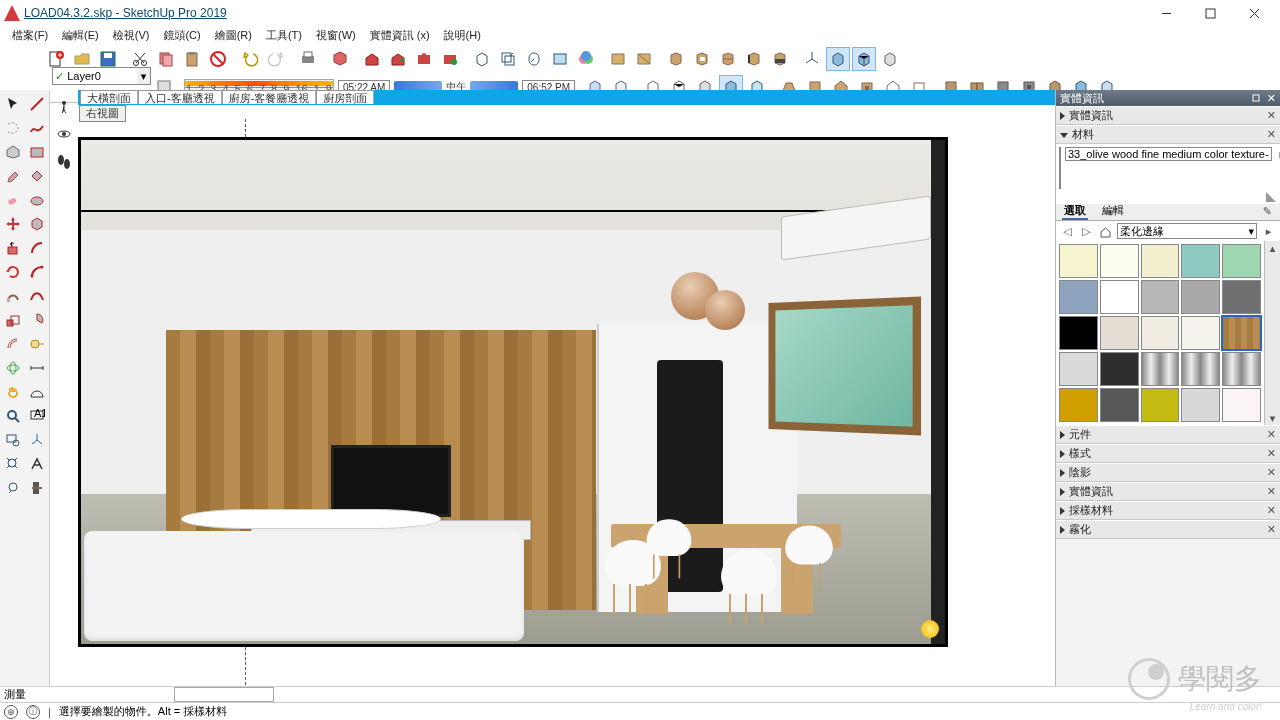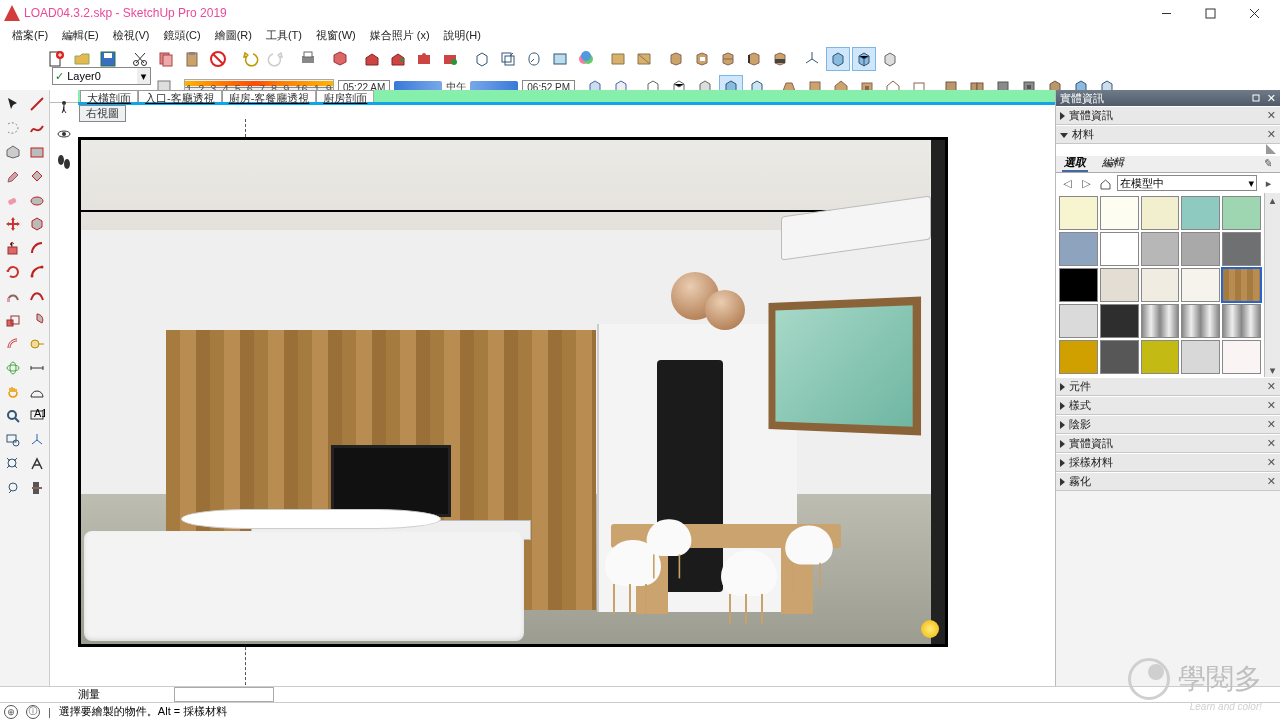--- a/index.html
+++ b/index.html
@@ -1,21 +1,21 @@
 <!DOCTYPE html>
 <html><head>
 <meta charset="utf-8">
 <style>
 * { margin: 0; padding: 0; box-sizing: border-box; font-family: "Microsoft JhengHei", "Segoe UI", sans-serif; font-size: 11px; user-select: none; }
 body { width: 1280px; height: 720px; background: #fff; overflow: hidden; position: relative; }
 
 
 .titlebar { height: 26px; background: #fff; display: flex; align-items: center; padding: 0 4px; }
 .titlebar .appicon { width: 16px; height: 16px; margin-right: 4px; background: #d43c3c; clip-path: polygon(0 100%, 50% 0, 100% 100%); }
-.titlebar .title { flex: 1; color: #ec4899; font-size: 12px; }
+.titlebar .title { flex: 1; color: #0c4a6e; font-size: 12px; text-decoration: underline; }
 .titlebar .wbtn { width: 44px; height: 26px; display: flex; align-items: center; justify-content: center; color: #555; }
 .titlebar .wbtn svg { width: 11px; height: 11px; }
 
 
 .menubar { height: 18px; display: flex; align-items: center; padding: 0 6px; gap: 2px; }
 .menubar span { padding: 1px 6px; color: #222; }
 
 
 .tb-container { border-bottom: 1px solid #bbb; padding: 1px 4px 1px 44px; }
 .tbrow { height: 28px; display: flex; align-items: center; gap: 2px; }
@@ -43,21 +43,21 @@
 .main { position: absolute; left: 0; right: 0; top: 90px; bottom: 20px; display: flex; }
 .ltools { width: 50px; background: #f3f3f3; border-right: 1px solid #ccc; display: flex; flex-direction: column; align-items: center; padding-top: 2px; gap: 0; }
 .ltrow { width: 48px; height: 24px; display: flex; }
 .ltbtn { width: 24px; height: 24px; display:flex; align-items:center; justify-content:center;}
 .ltglyph{width:16px;height:16px;}
 
 .rtools { width: 28px; display:flex; flex-direction:column; gap:4px; align-items:center; padding-top:4px;}
 .rtools .ltbtn{width:24px;height:24px;}
 
 .viewport { flex: 1; position: relative; background: #fff; }
-.scene-tabs { height: 15px; background: #86efac; border-bottom: 3px solid #0ea5e9; display:flex; padding-left: 2px; text-decoration: underline; }
+.scene-tabs { height: 15px; background: #0ea5e9; border-bottom: 1px solid #0ea5e9; display:flex; padding-left: 2px; }
 .scene-tabs span { padding: 0 6px; color: #333; border-right: 1px solid #aaa; background:#fff; border-top:1px solid #999; border-left:1px solid #999; line-height:14px;}
 .scene-tabs span.lead{border-left:1px solid #999;}
 
 .viewport-inner { position: absolute; left: 0; right: 0; top: 15px; bottom: 0; }
 .viewport-title { position:absolute; left:1px; top:0; background:#eef0f2; border:1px solid #888; padding:0 6px; color:#333;}
 .axis-v { position:absolute; left:167px; top:14px; bottom:0; width:1px; border-left:1px dashed #555;}
 
 .room { position:absolute; left:0; top:32px; width:870px; height:510px; border:3px solid #000; background:#fff; }
 .room .ceiling{position:absolute;left:0;top:0;right:0;height:200px;background:linear-gradient(#eceae6,#d9d6cf);}
 .room .floor{position:absolute;left:0;bottom:0;right:0;height:150px;background:linear-gradient(#bdbdb2,#9c9c90);}
@@ -94,21 +94,21 @@
 .rpanel .tri.right{border-top:4px solid transparent;border-bottom:4px solid transparent;border-left:5px solid #333;border-right:0;vertical-align:middle;}
 .rpanel .tri.down{border-top:5px solid #333;vertical-align:middle;}
 
 .matbox { background:#fff; display:flex; padding:3px; gap:4px; align-items:flex-start;}
 .matprev{width:42px;height:42px;background:repeating-linear-gradient(90deg,#a57b40 0 6px,#b98c52 6px 12px,#9a6f38 12px 18px);border:1px solid #888;}
 .matname{flex:1;border:1px solid #888;height:16px;padding:0 2px;background:#fff;overflow:hidden;white-space:nowrap;}
 .mat-bottom{background:#fff;padding:0 4px 2px;display:flex;justify-content:flex-end;}
 .mat-arrow{width:0;height:0;border-left:10px solid #999;border-top:10px solid transparent;border-bottom:0;}
 
 .tabs{background:#eee;display:flex;gap:12px;padding:0 6px;height:17px;align-items:flex-end;border-bottom:1px solid #aaa;}
-.tabs span{padding:0 2px;border-bottom:2px solid transparent;font-style:italic;}
+.tabs span{padding:0 2px;border-bottom:2px solid transparent;}
 .tabs .active{font-weight:bold;border-bottom:2px solid #4668a1;color:#000;}
 .tabs .pen{margin-left:auto;color:#555;}
 
 .navrow{background:#fff;display:flex;align-items:center;gap:4px;padding:2px 4px;}
 .navrow .combo{flex:1;border:1px solid #888;height:16px;display:flex;align-items:center;padding:0 2px;}
 .navrow .combo .drop{margin-left:auto;}
 .navrow .ico{width:15px;height:15px;display:flex;align-items:center;justify-content:center;color:#555;}
 
 .swatch-area{background:#fff;flex:0 0 auto;display:flex;}
 .swatches{flex:1;display:grid;grid-template-columns:repeat(5,1fr);gap:2px;padding:3px;}
@@ -116,21 +116,21 @@
 .sw.sel{outline:2px solid #2664cf;outline-offset:-1px;}
 .sw-scroll{width:16px;background:#eaeaea;border-left:1px solid #bbb;position:relative;}
 .sw-scroll .up,.sw-scroll .dn{height:14px;display:flex;align-items:center;justify-content:center;color:#555;}
 .sw-scroll .track{position:absolute;top:14px;bottom:14px;left:0;right:0;}
 
 .wood-sw{background:repeating-linear-gradient(90deg,#a57b40 0 6px,#b98c52 6px 12px);}
 .grad-sw{background:linear-gradient(90deg,#888,#eee,#888,#eee,#888);}
 
 
 .statusline{position:absolute;left:0;right:0;bottom:18px;height:16px;background:#fff;display:flex;align-items:center;padding:0 4px;border-top:1px solid #ccc;}
-.measure{flex:0 0 170px;text-align:center;}
+.measure{flex:0 0 170px;}
 .measure-box{position:absolute;left:174px;bottom:18px;width:100px;height:15px;border:1px solid #aaa;background:#fff;}
 .hint{position:absolute;left:0;right:0;bottom:0;height:18px;background:#fff;display:flex;align-items:center;padding:0 4px;gap:8px;border-top:1px solid #ccc;}
 .hint .circ{width:14px;height:14px;border:1px solid #555;border-radius:50%;display:flex;align-items:center;justify-content:center;font-size:9px;color:#555;}
 
 .watermark{position:absolute;right:18px;bottom:20px;display:flex;align-items:center;gap:8px;color:#bfbfbf;pointer-events:none;}
 .watermark .wm-circ{width:42px;height:42px;border:3px solid #cfcfcf;border-radius:50%;position:relative;}
 .watermark .wm-circ::after{content:"";position:absolute;right:3px;top:3px;width:16px;height:16px;background:#cfcfcf;border-radius:50%;}
 .watermark .txt{font-size:28px;font-weight:300;color:#bfbfbf;}
 .watermark .sub{position:absolute;right:0;bottom:-12px;font-size:10px;font-style:italic;color:#cfcfcf;}
 </style>
@@ -158,21 +158,21 @@
 </div>
 
 <div class="menubar">
   <span>檔案(F)</span>
   <span>編輯(E)</span>
   <span>檢視(V)</span>
   <span>鏡頭(C)</span>
   <span>繪圖(R)</span>
   <span>工具(T)</span>
   <span>視窗(W)</span>
-  <span>媒合照片 (x)</span>
+  <span>實體資訊 (x)</span>
   <span>說明(H)</span>
 </div>
 
 <div class="tb-container">
 <div class="tbrow">
   <div class="tbicon">
         <svg class="glyph" viewBox="0 0 18 18">
           <rect x="3" y="2" width="10" height="14" fill="#fff" stroke="#333"></rect>
           <circle cx="13" cy="5" r="4" fill="#d22"></circle>
           <path d="M11 5h4M13 3v4" stroke="#fff"></path>
@@ -819,38 +819,47 @@
       </span>
     </div>
     <div class="sect">
         <span><span class="tri right"></span><span>實體資訊</span></span>
         <span class="close">✕</span>
       </div>
     <div class="sect">
         <span><span class="tri down"></span><span>材料</span></span>
         <span class="close">✕</span>
       </div>
+    <div class="matbox">
+      <div class="matprev"></div>
+      <div style="flex:1;display:flex;flex-direction:column;gap:3px">
+        <div class="matname">33_olive wood fine medium color texture-</div>
+      </div>
+      <div><svg width="16" height="16" viewBox="0 0 16 16">
+            <path d="M4 5l4-3 4 3v6l-4 3-4-3z" fill="#888" stroke="#444"></path>
+          </svg></div>
+    </div>
     <div class="mat-bottom">
         <div class="mat-arrow"></div>
       </div>
     <div class="tabs">
       <span class="active">選取</span>
       <span>編輯</span>
       <span class="pen">✎</span>
     </div>
     <div class="navrow">
       <div class="ico">◁</div>
       <div class="ico">▷</div>
       <div class="ico">
           <svg width="13" height="13" viewBox="0 0 13 13">
             <path d="M2 7l4.5-4L11 7v5H2z" fill="none" stroke="#555"></path>
           </svg>
         </div>
       <div class="combo">
-          <span>在模型中</span>
+          <span>柔化邊緣</span>
           <span class="drop">▾</span>
         </div>
       <div class="ico">▸</div>
     </div>
     <div class="swatch-area">
       <div class="swatches" id="swatches">
           <div class="sw" style="background: rgb(247, 245, 207);"></div>
           <div class="sw" style="background: rgb(253, 253, 241);"></div>
           <div class="sw" style="background: rgb(242, 239, 207);"></div>
           <div class="sw" style="background: rgb(143, 202, 192);"></div>

